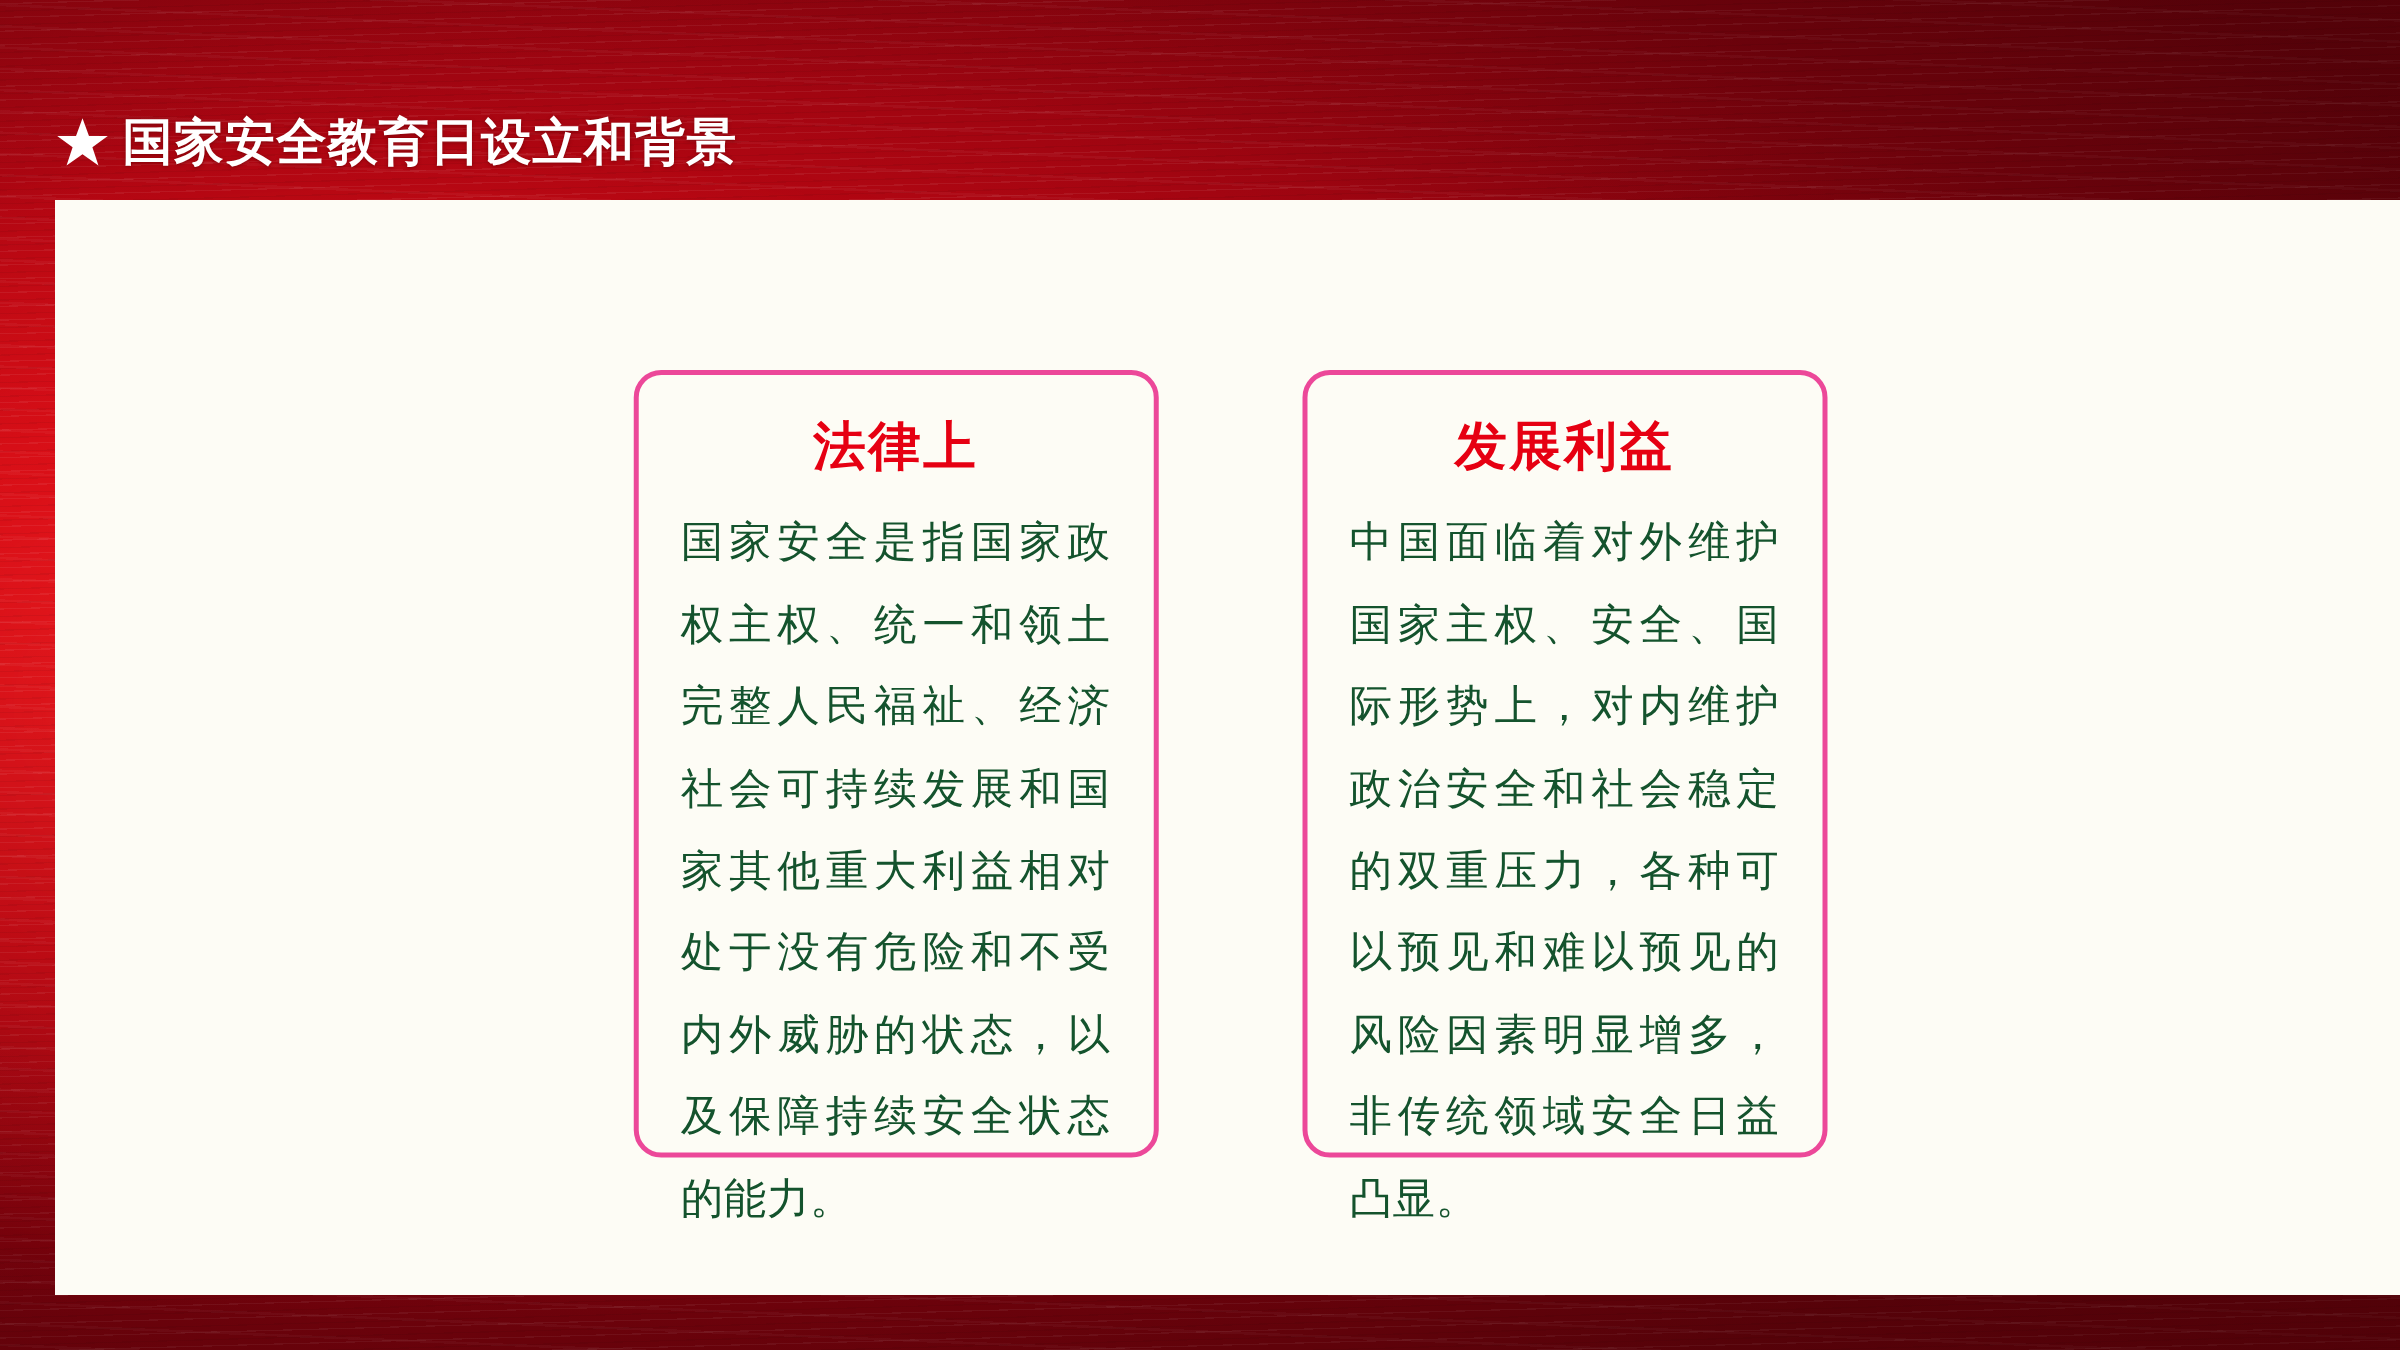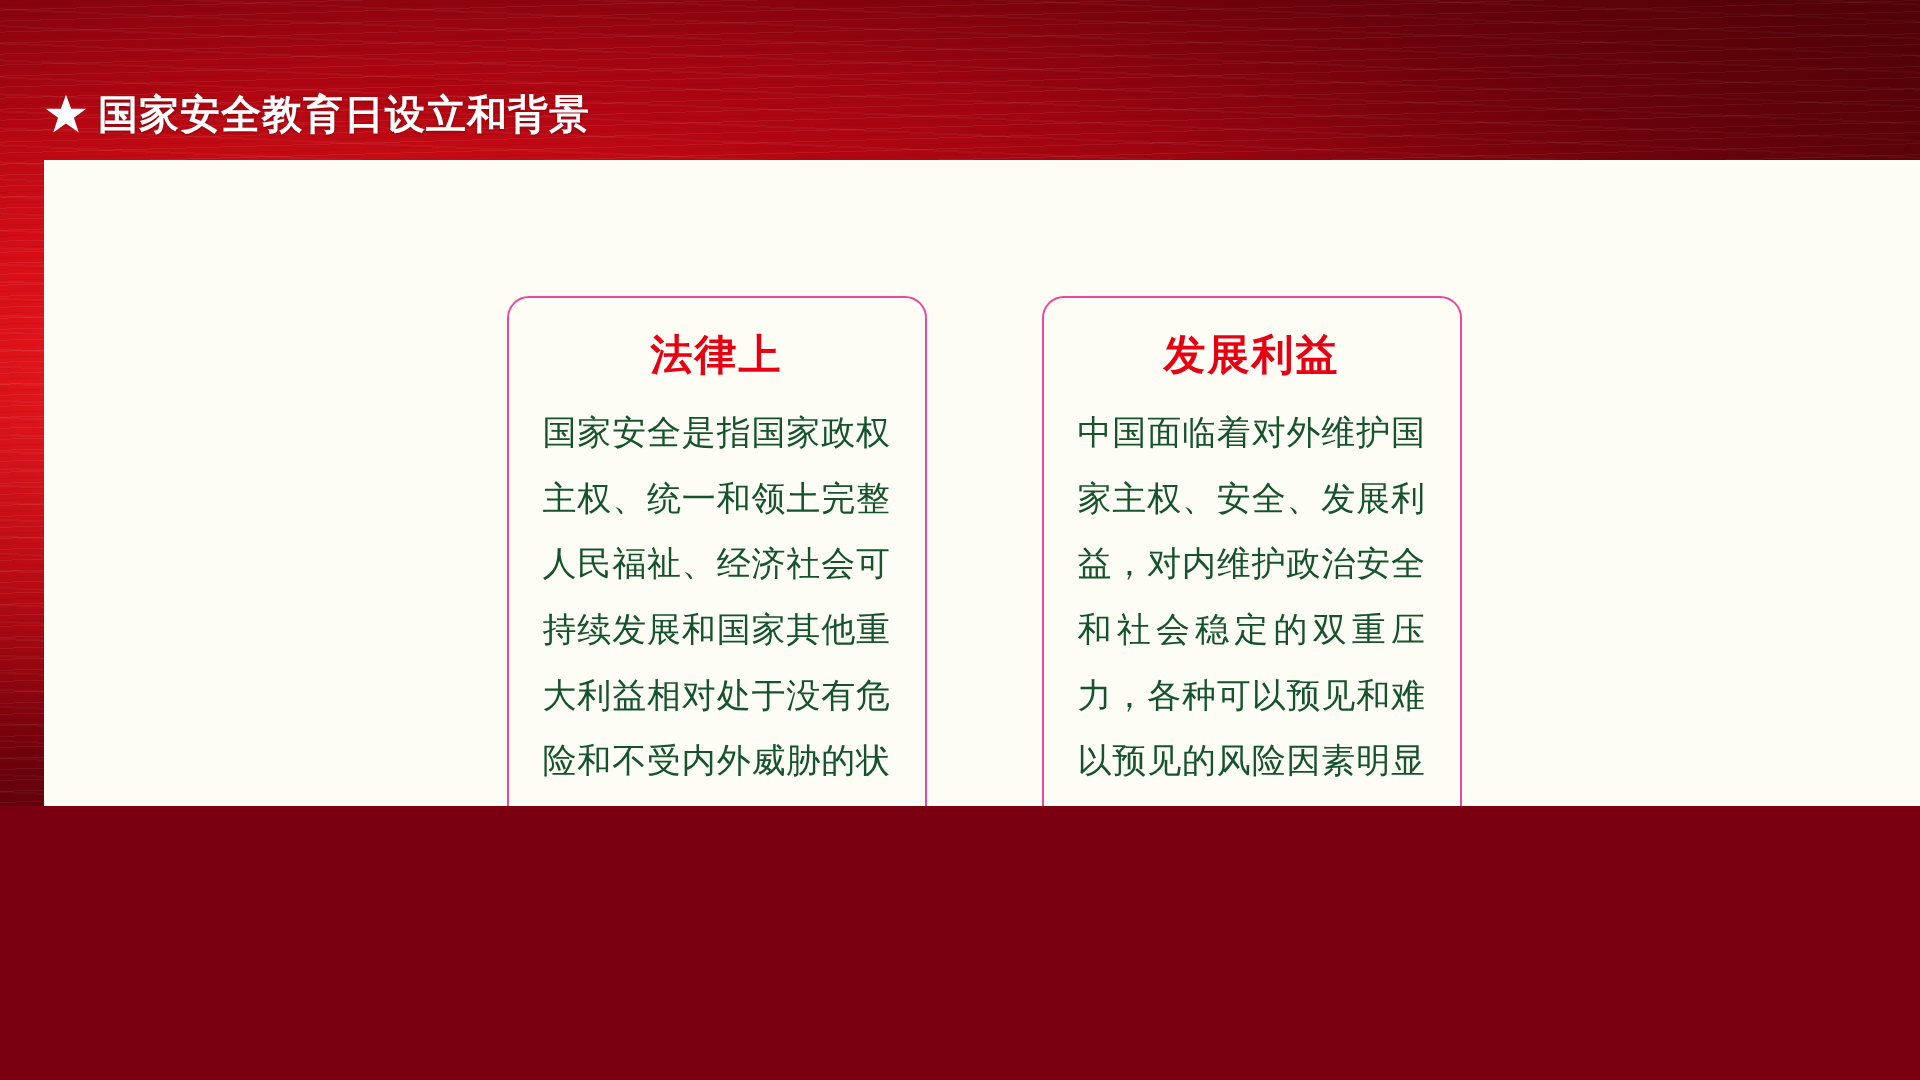--- a/index.html
+++ b/index.html
@@ -11,21 +11,21 @@
     height: 1080px;
     overflow: hidden;
     font-family: "Liberation Sans", "DejaVu Sans", sans-serif;
     background: #7a0010;
   }
 
   
   .slide {
     position: relative;
     width: 1920px;
-    height: 806px;
+    height: 1080px;
     overflow: hidden;
   }
 
   
   .bg {
     position: absolute;
     inset: 0;
     background:
       radial-gradient(ellipse 95% 70% at 18% 42%, #e8101a 0%, #cf0a15 22%, #a30511 52%, #73020c 80%, #5e020a 100%),
       linear-gradient(180deg, #8e040f 0%, #b50712 40%, #8c0410 100%);
@@ -116,21 +116,21 @@
     left: 0;
     top: 136px;
     width: 1880px;
     display: flex;
     justify-content: center;
     gap: 115px;
   }
   .card {
     width: 420px;
     height: 630px;
-    border: 2px solid #ec4899;
+    border: 4px solid #ec4899;
     border-radius: 22px;
     box-sizing: border-box;
     padding: 34px 34px 20px 34px;
     background: transparent;
     display: flex;
     flex-direction: column;
     align-items: center;
   }
   .card-title {
     color: #e60012;
@@ -175,20 +175,20 @@
 
     <div class="cards">
 
       <div class="card">
         <div class="card-title">法律上</div>
         <div class="card-body">国家安全是指国家政权主权、统一和领土完整人民福祉、经济社会可持续发展和国家其他重大利益相对处于没有危险和不受内外威胁的状态，以及保障持续安全状态的能力。</div>
       </div>
 
       <div class="card">
         <div class="card-title">发展利益</div>
-        <div class="card-body">中国面临着对外维护国家主权、安全、发展利益，对内维护政治安全和社会稳定的双重压力，各种可以预见和难以预见的风险因素明显增多，非传统领域安全日益凸显。</div>
+        <div class="card-body">中国面临着对外维护国家主权、安全、国际形势上，对内维护政治安全和社会稳定的双重压力，各种可以预见和难以预见的风险因素明显增多，非传统领域安全日益凸显。</div>
       </div>
 
 
     </div>
   </div>
 
 </div>
 
 </body></html>

